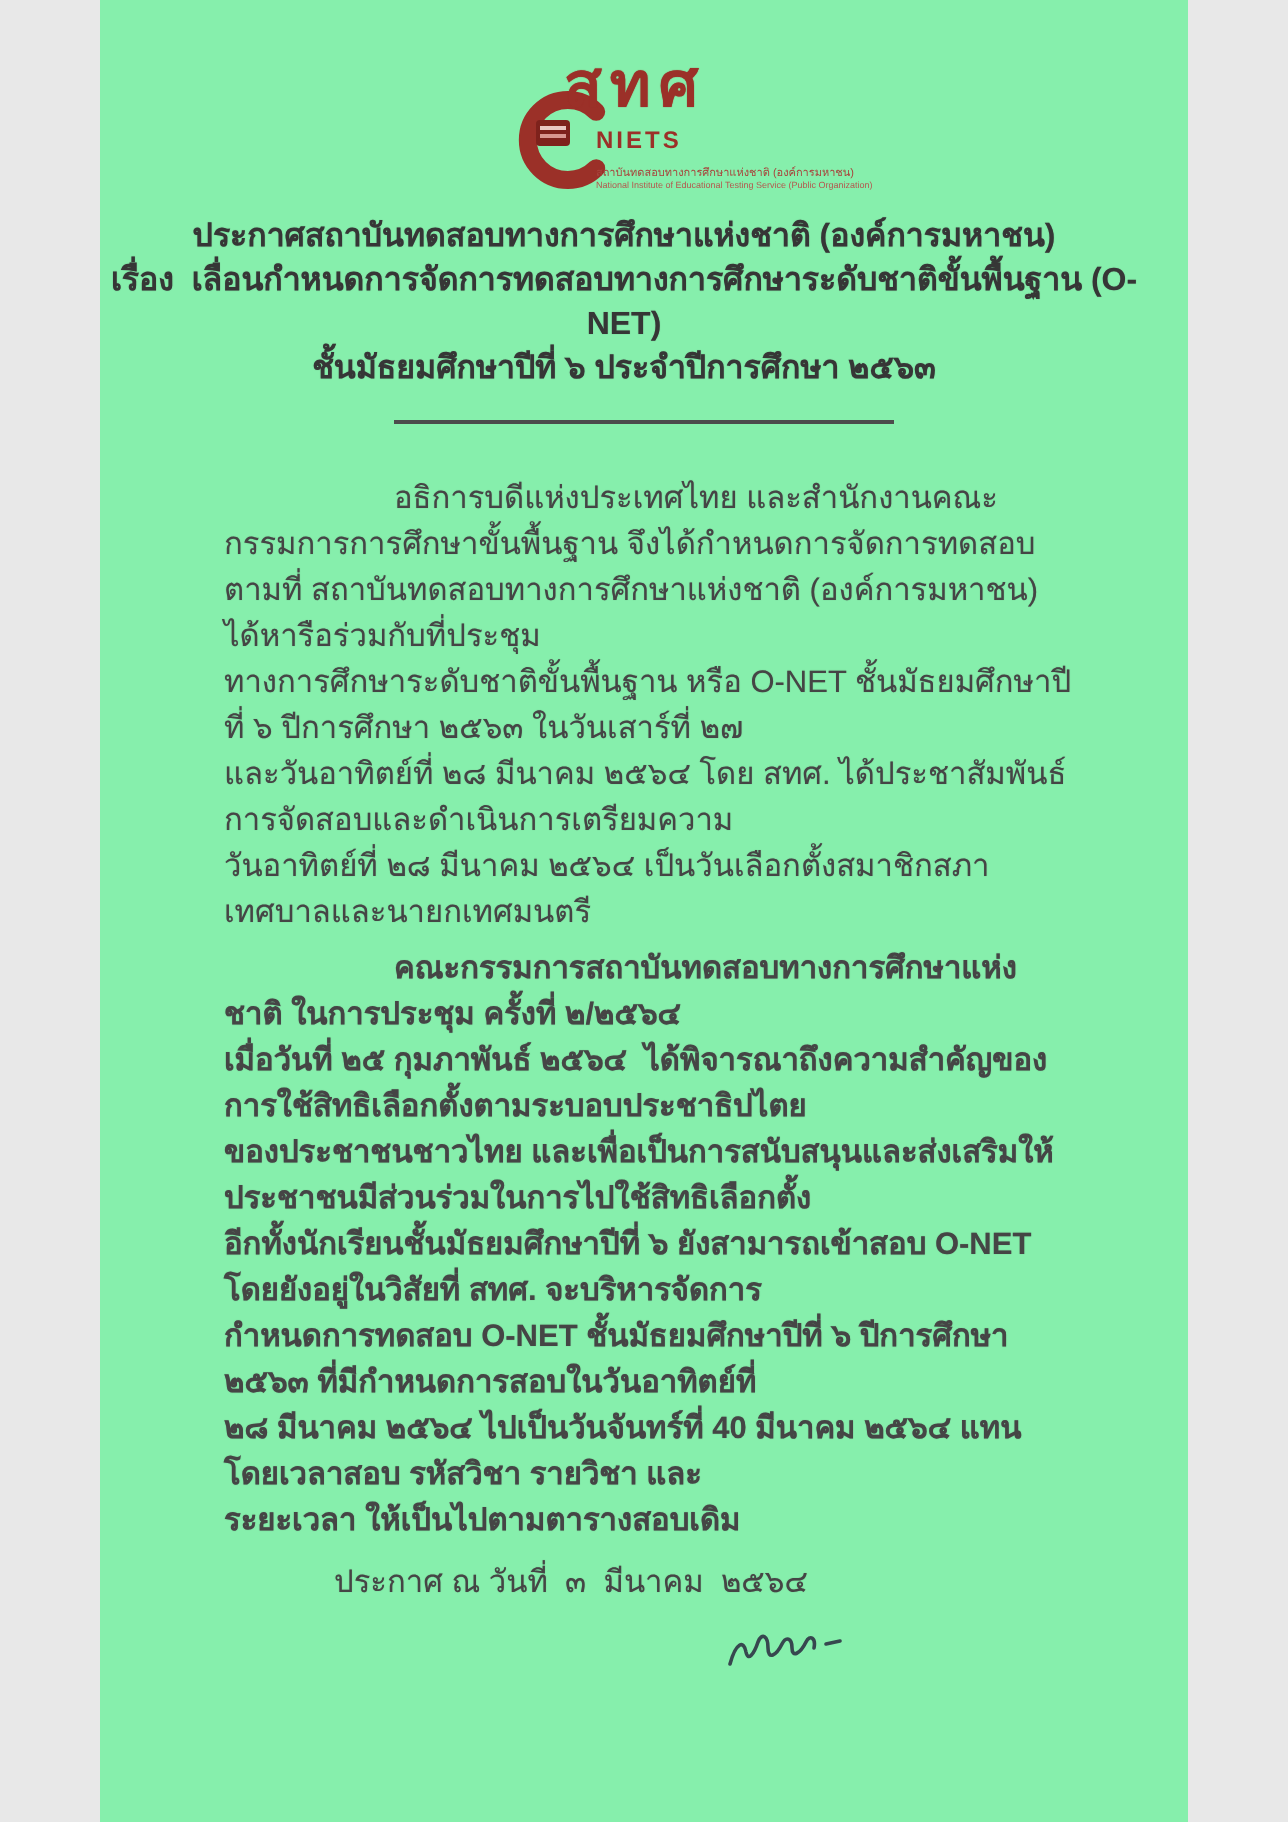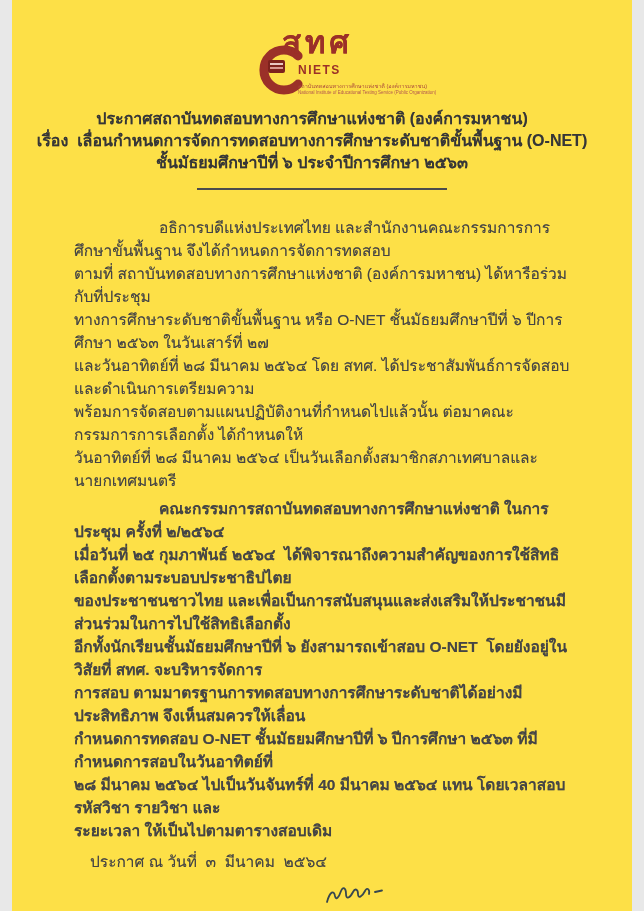--- a/index.html
+++ b/index.html
@@ -1,20 +1,20 @@
 <!DOCTYPE html>
 <html lang="th"><head>
 <meta charset="utf-8">
 <style>
   html,body{margin:0;padding:0;background:#e8e8e8;}
   .page{
     position:relative;
-    width:620px;height:911px;
+    width:544px;height:911px;
     margin:0 auto;
-    background:#fde047;
+    background:#86efac;
     font-family:"Liberation Sans","DejaVu Sans",sans-serif;
     color:#414141;
     overflow:hidden;
   }
   .logo{
     position:relative;
     width:132px;height:68px;
     margin:30px auto 0 auto;
     left:2px;
   }
@@ -54,21 +54,21 @@
   }
   .body-block{
     margin:26px 58px 0 62px;
     font-size:15.5px;line-height:23px;color:#454545;
   }
   .para{margin:0;}
   .para.second{margin-top:5px;font-weight:bold;}
   .para .b-line:first-child{text-indent:85px;}
   .date-line{
     margin-top:8px;
-    padding-left:78px;
+    padding-left:117px;
     font-size:15.5px;line-height:23px;color:#454545;
   }
   .sig-block{
     width:588px;margin-left:50px;
     margin-top:8px;
     text-align:center;
     font-size:15.5px;line-height:22px;color:#454545;
   }
   .sig-squiggle{display:block;margin:0 auto;}
 </style>
@@ -95,29 +95,27 @@
   </div>
 
   <div class="divider"></div>
 
   <div class="body-block">
     <div class="para">
       <div class="b-line">อธิการบดีแห่งประเทศไทย และสำนักงานคณะกรรมการการศึกษาขั้นพื้นฐาน จึงได้กำหนดการจัดการทดสอบ</div>
       <div class="b-line">ตามที่ สถาบันทดสอบทางการศึกษาแห่งชาติ (องค์การมหาชน) ได้หารือร่วมกับที่ประชุม</div>
       <div class="b-line">ทางการศึกษาระดับชาติขั้นพื้นฐาน หรือ O-NET ชั้นมัธยมศึกษาปีที่ ๖ ปีการศึกษา ๒๕๖๓ ในวันเสาร์ที่ ๒๗</div>
       <div class="b-line">และวันอาทิตย์ที่ ๒๘ มีนาคม ๒๕๖๔ โดย สทศ. ได้ประชาสัมพันธ์การจัดสอบและดำเนินการเตรียมความ</div>
-      <div class="b-line">พร้อมการจัดสอบตามแผนปฏิบัติงานที่กำหนดไปแล้วนั้น ต่อมาคณะกรรมการการเลือกตั้ง ได้กำหนดให้</div>
       <div class="b-line">วันอาทิตย์ที่ ๒๘ มีนาคม ๒๕๖๔ เป็นวันเลือกตั้งสมาชิกสภาเทศบาลและนายกเทศมนตรี</div>
     </div>
     <div class="para second">
       <div class="b-line">คณะกรรมการสถาบันทดสอบทางการศึกษาแห่งชาติ ในการประชุม ครั้งที่ ๒/๒๕๖๔</div>
       <div class="b-line">เมื่อวันที่ ๒๕ กุมภาพันธ์ ๒๕๖๔  ได้พิจารณาถึงความสำคัญของการใช้สิทธิเลือกตั้งตามระบอบประชาธิปไตย</div>
       <div class="b-line">ของประชาชนชาวไทย และเพื่อเป็นการสนับสนุนและส่งเสริมให้ประชาชนมีส่วนร่วมในการไปใช้สิทธิเลือกตั้ง</div>
       <div class="b-line">อีกทั้งนักเรียนชั้นมัธยมศึกษาปีที่ ๖ ยังสามารถเข้าสอบ O-NET  โดยยังอยู่ในวิสัยที่ สทศ. จะบริหารจัดการ</div>
-      <div class="b-line">การสอบ ตามมาตรฐานการทดสอบทางการศึกษาระดับชาติได้อย่างมีประสิทธิภาพ จึงเห็นสมควรให้เลื่อน</div>
       <div class="b-line">กำหนดการทดสอบ O-NET ชั้นมัธยมศึกษาปีที่ ๖ ปีการศึกษา ๒๕๖๓ ที่มีกำหนดการสอบในวันอาทิตย์ที่</div>
       <div class="b-line">๒๘ มีนาคม ๒๕๖๔ ไปเป็นวันจันทร์ที่ 40 มีนาคม ๒๕๖๔ แทน โดยเวลาสอบ รหัสวิชา รายวิชา และ</div>
       <div class="b-line">ระยะเวลา ให้เป็นไปตามตารางสอบเดิม</div>
     </div>
   </div>
 
   <div class="date-line b-line">ประกาศ ณ วันที่  ๓  มีนาคม  ๒๕๖๔</div>
 
   <div class="sig-block">
     <svg class="sig-squiggle" width="78" height="28" viewBox="0 0 78 28">

